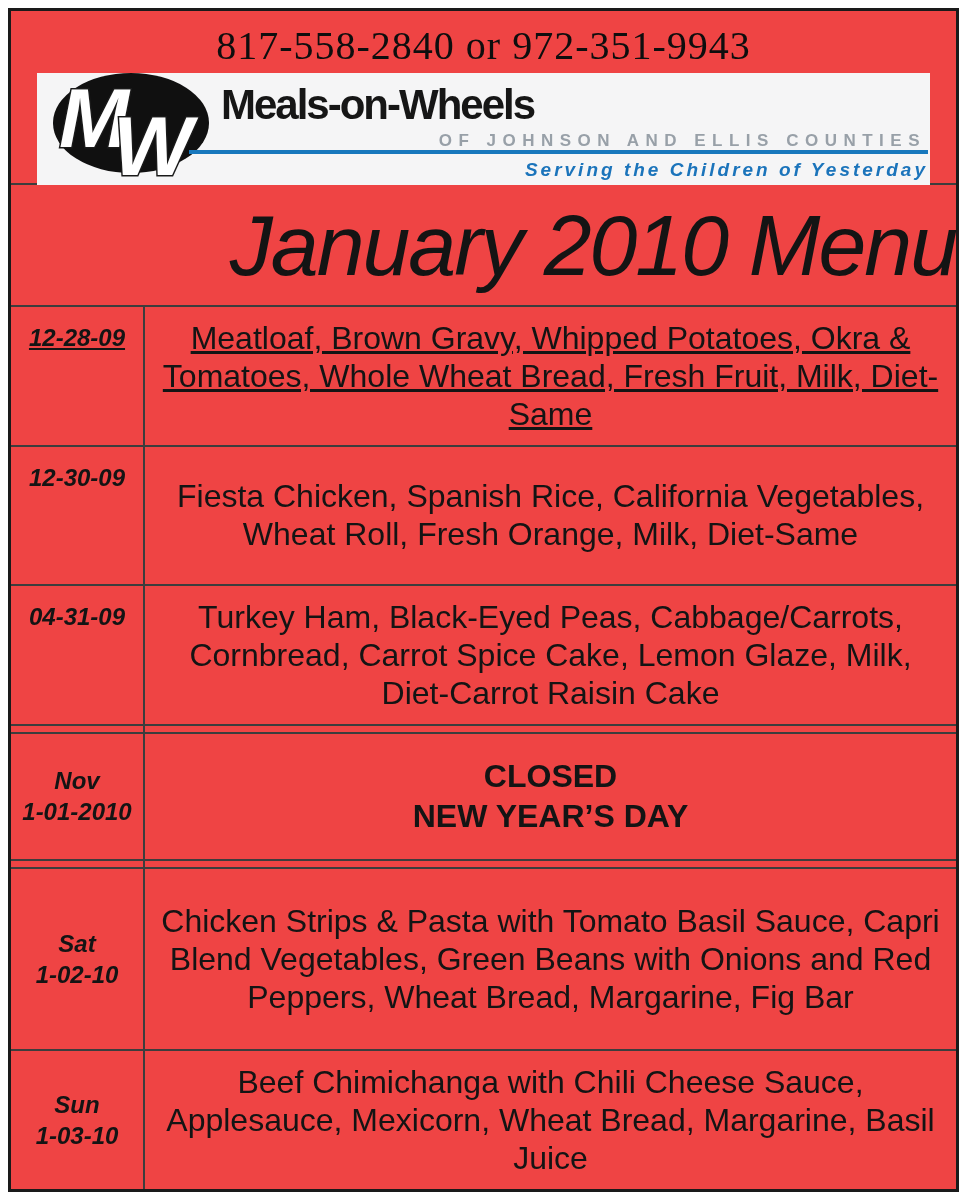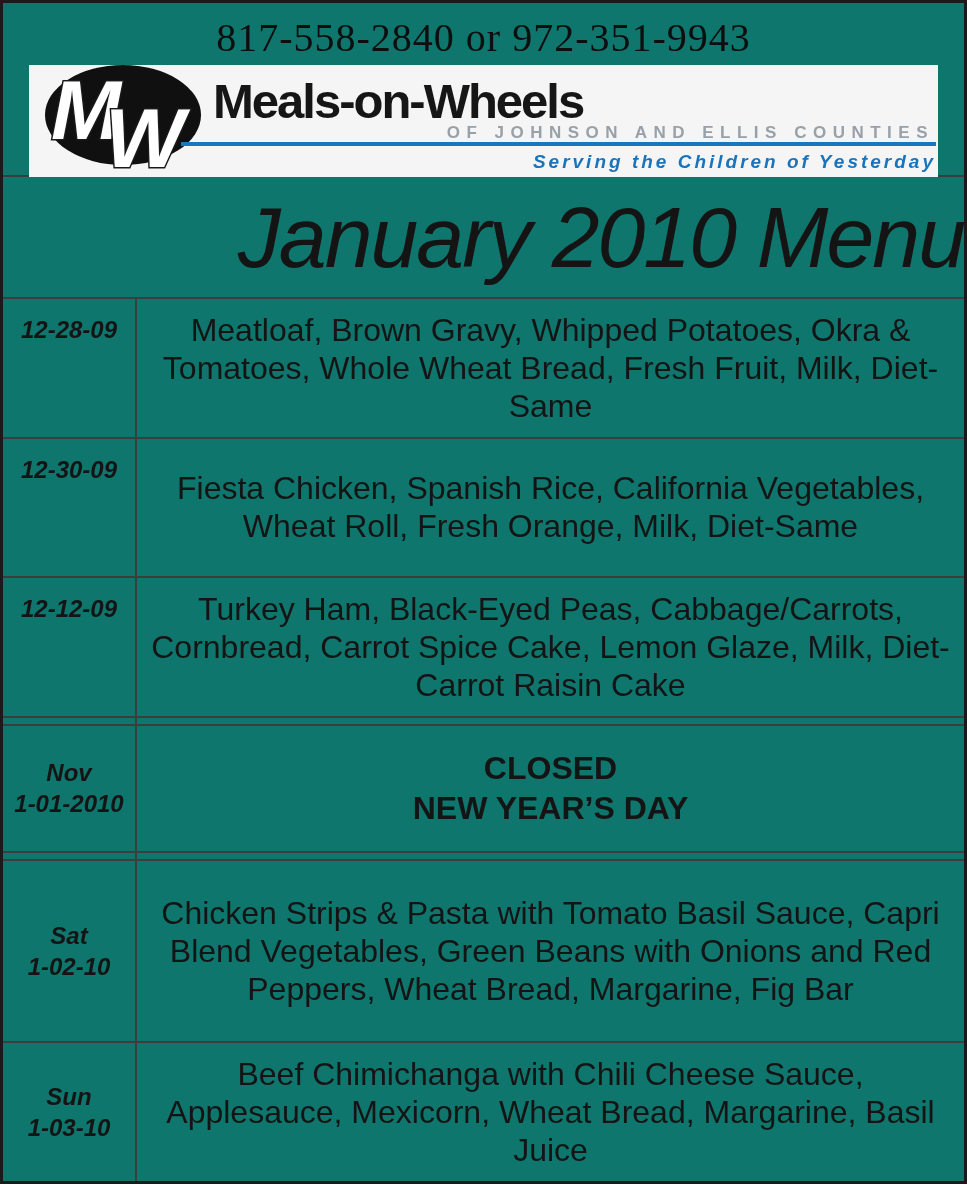--- a/index.html
+++ b/index.html
@@ -2,37 +2,37 @@
 <html><head>
 <meta charset="utf-8">
 <style>
   * { margin:0; padding:0; box-sizing:border-box; }
   html,body { background:#ffffff; }
   body {
     width:967px; height:1200px; overflow:hidden;
     font-family:"Liberation Sans", sans-serif; color:#121212;
   }
   .page {
-    border:3px solid #1a1a1a; background:#0f766e;
+    margin:8px; border:3px solid #1a1a1a; background:#ef4444;
     display:flex; flex-direction:column; height:1184px;
   }
 
   
   .header { height:174px; border-bottom:2px solid #3d3d3d; padding-top:14px; }
   .phone {
     text-align:center; font-family:"Liberation Serif", serif;
     font-size:40px; line-height:1.05; color:#0e0e0e; letter-spacing:1px;
   }
   .logo-strip {
     margin:6px 26px 0 26px; background:#f5f5f6; height:112px; position:relative;
   }
   .mw-badge { position:absolute; left:10px; top:-6px; width:172px; height:112px; }
   .brand-name {
     position:absolute; left:184px; top:8px;
-    font-size:49px; font-weight:bold; letter-spacing:-2px; color:#161616; white-space:nowrap;
+    font-size:42px; font-weight:bold; letter-spacing:-2px; color:#161616; white-space:nowrap;
   }
   .brand-sub {
     position:absolute; right:4px; top:58px;
     font-size:17px; font-weight:bold; letter-spacing:6.5px;
     color:#98a0a8; white-space:nowrap;
   }
   .brand-line { position:absolute; left:152px; right:2px; top:77px; height:4px; background:#1878bd; }
   .brand-tag {
     position:absolute; right:2px; top:86px;
     font-size:19px; font-weight:bold; font-style:italic; letter-spacing:3px;
@@ -47,21 +47,21 @@
   .page-title {
     font-style:italic; font-weight:normal; font-size:86px;
     letter-spacing:-2px; color:#141414; white-space:nowrap;
   }
 
   
   table.menu { border-collapse:collapse; width:100%; flex:1; }
   td { border:2px solid #3d3d3d; }
   tr td:first-child { border-left:none; }
   tr td:last-child  { border-right:none; }
-  tbody tr:first-child td { border-top:none; }
+  tbody tr:first-child td { border-top:none;text-decoration:underline; }
   tbody tr:last-child  td { border-bottom:none; }
 
   .date-cell {
     width:133px; text-align:center; vertical-align:middle;
     font-weight:bold; font-style:italic; font-size:24px; line-height:1.3;
     color:#141414;
   }
   .date-cell.va-top { vertical-align:top; padding-top:15px; }
   .menu-cell {
     text-align:center; vertical-align:middle;
@@ -108,21 +108,21 @@
           <td class="menu-cell">Meatloaf, Brown Gravy, Whipped Potatoes, Okra &amp; Tomatoes, Whole Wheat Bread, Fresh Fruit, Milk, Diet-Same</td>
         </tr>
         <tr class="menu-row">
           <td class="date-cell va-top">
             <div>12-30-09</div>
           </td>
           <td class="menu-cell">Fiesta Chicken, Spanish Rice, California Vegetables, Wheat Roll, Fresh Orange, Milk, Diet-Same</td>
         </tr>
         <tr class="menu-row">
           <td class="date-cell va-top">
-            <div>12-12-09</div>
+            <div>04-31-09</div>
           </td>
           <td class="menu-cell">Turkey Ham, Black-Eyed Peas, Cabbage/Carrots, Cornbread, Carrot Spice Cake, Lemon Glaze, Milk, Diet-Carrot Raisin Cake</td>
         </tr>
         <tr class="spacer-row">
           <td></td>
           <td></td>
         </tr>
         <tr class="menu-row bold-row">
           <td class="date-cell">
             <div>Nov</div>

